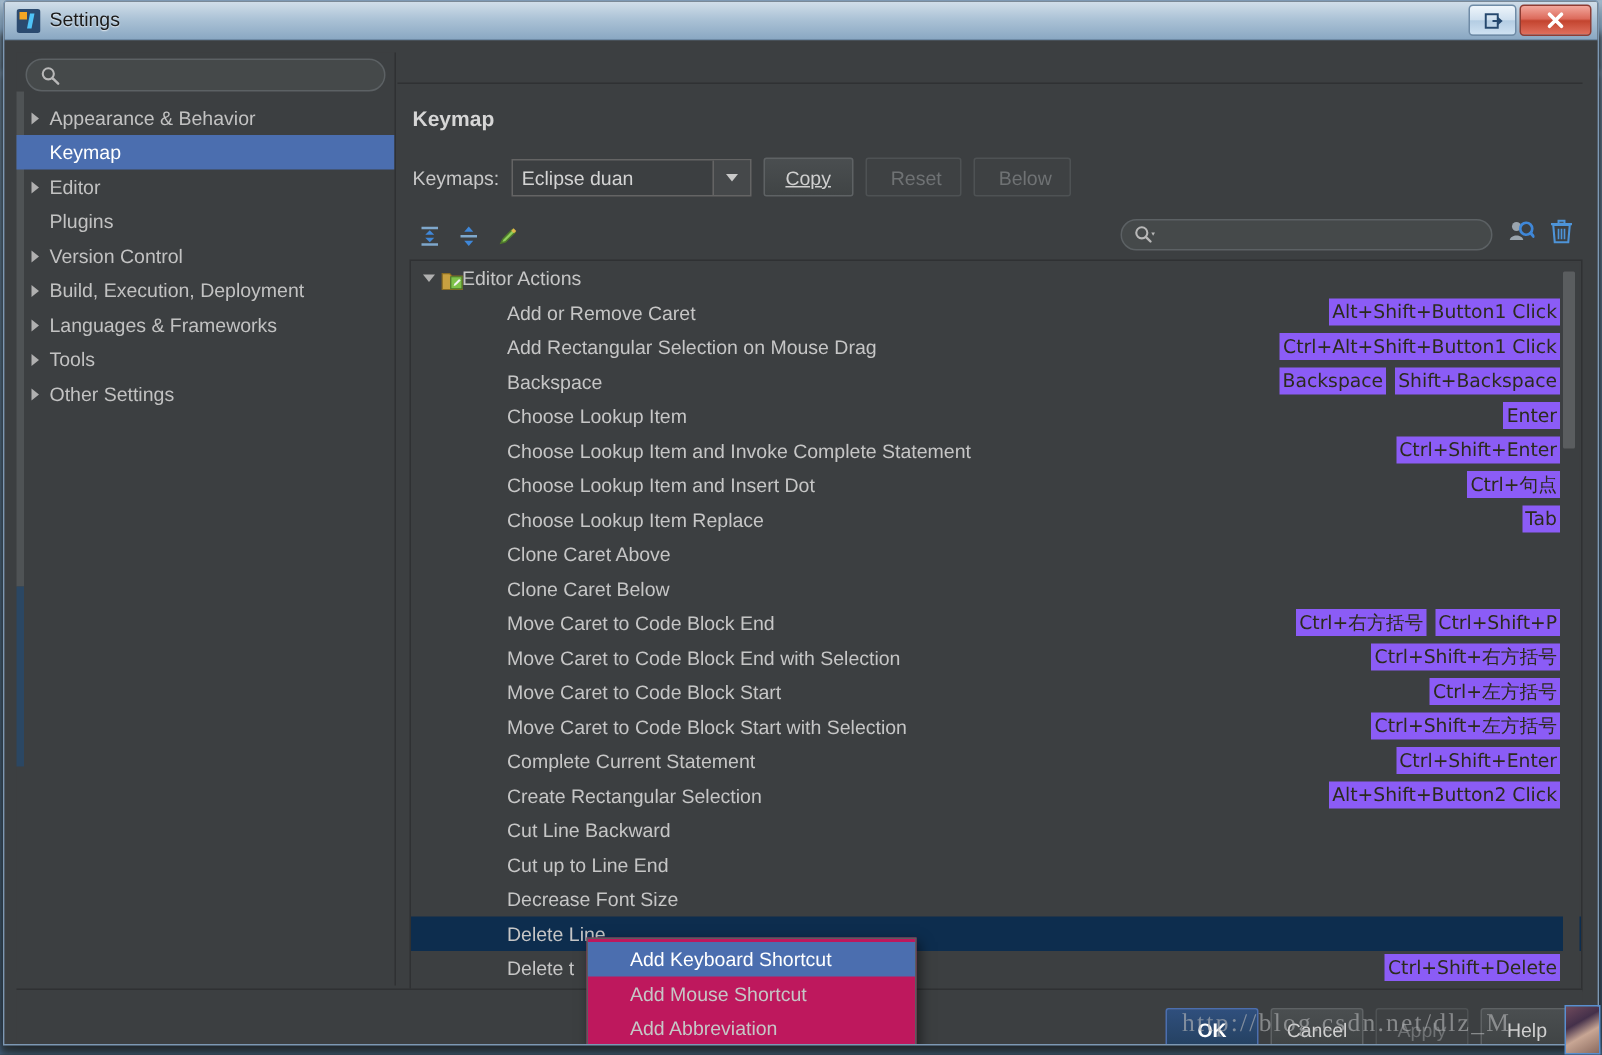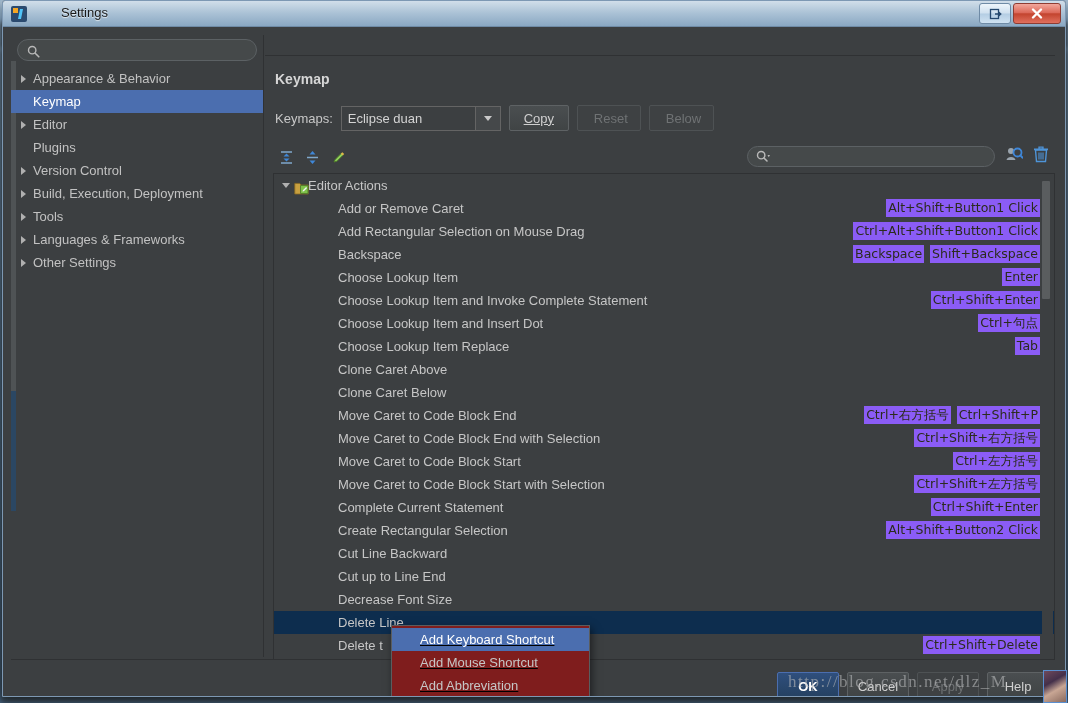--- a/index.html
+++ b/index.html
@@ -68,21 +68,20 @@
     border-bottom: 1px solid #6f8ba6;
   }
   #titlebar .app-icon {
     position: absolute; left: 8px; top: 5px;
     width: 16px; height: 16px;
   }
   #titlebar .title-text {
     position: absolute; left: 30px; top: 4px;
     font-size: 13px; color: #1a1a1a;
     text-shadow: 0 1px 1px rgba(255,255,255,0.8);
-    margin-left: 28px;
   }
   .win-btns { position: absolute; right: 4px; top: 2px; display: flex; gap: 2px; }
   .win-btn {
     width: 32px; height: 21px;
     border: 1px solid #6f8ba6;
     border-radius: 3px;
     display: flex; align-items: center; justify-content: center;
     background: linear-gradient(180deg, #eef5fb 0%, #cfe0ef 48%, #b4cde3 52%, #cfe2f2 100%);
   }
   .win-btn.close {
@@ -359,27 +358,26 @@
     left: 1043px; top: 670px;
     width: 24px; height: 33px;
     border: 1px solid #5a8fd0;
     background: linear-gradient(150deg, #6f4a5c 0%, #44304a 35%, #c8a694 60%, #8a6a5e 100%);
   }
 
   
   #ctxmenu {
     position: absolute;
     left: 388px; top: 598px;
-    width: 199px;
-    background: #7f1d1d;
+    width: 220px;
+    background: #be185d;
     border: 1px solid #5a5d5f;
     box-shadow: 2px 3px 8px rgba(0,0,0,0.5);
     padding: 2px 0;
     z-index: 40;
-    text-decoration: underline;
   }
   .ctx-item {
     height: 23px;
     line-height: 23px;
     padding-left: 28px;
     font-size: 13px;
     color: #c6c6c6;
     white-space: nowrap;
   }
   .ctx-item.highlight { background: #4b6eaf; color: #ffffff; }
@@ -462,25 +460,25 @@
         <div class="tree-item">
           <i class="arrow"></i>
           <span>Version Control</span>
         </div>
         <div class="tree-item">
           <i class="arrow"></i>
           <span>Build, Execution, Deployment</span>
         </div>
         <div class="tree-item">
           <i class="arrow"></i>
-          <span>Tools</span>
+          <span>Languages &amp; Frameworks</span>
         </div>
         <div class="tree-item">
           <i class="arrow"></i>
-          <span>Languages &amp; Frameworks</span>
+          <span>Tools</span>
         </div>
         <div class="tree-item">
           <i class="arrow"></i>
           <span>Other Settings</span>
         </div>
       </div>
     </div>
 
     <div id="splitter"></div>
 

